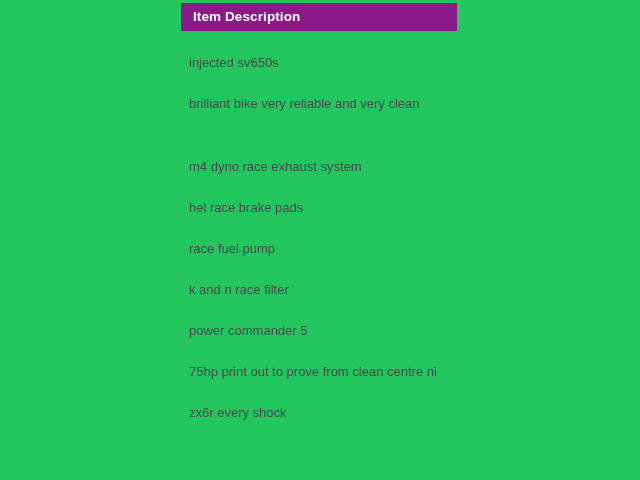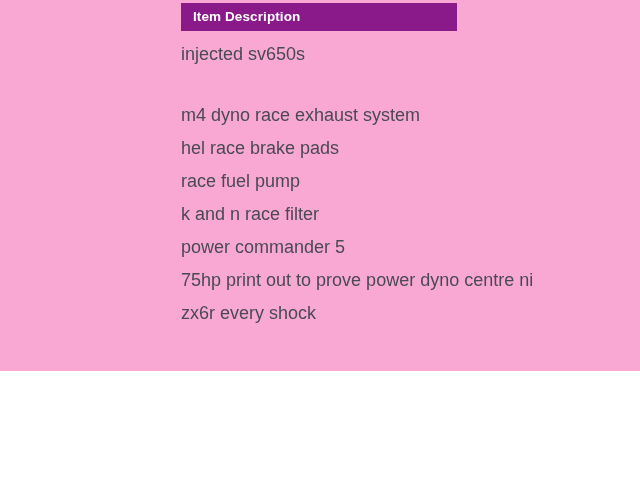--- a/index.html
+++ b/index.html
@@ -9,22 +9,22 @@
   body {
     width: 640px;
     height: 480px;
     background: #ffffff;
     font-family: "Liberation Sans", sans-serif;
     overflow: hidden;
   }
   .page {
     position: relative;
     width: 640px;
-    height: 371px;
-    background: #f9a8d4;
+    height: 480px;
+    background: #22c55e;
   }
   .item-table {
     position: absolute;
     left: 181px;
     top: 3px;
     width: 276px;
   }
   .table-header {
     background: #8a1a8a;
     color: #ffffff;
@@ -34,24 +34,24 @@
     line-height: 14px;
     letter-spacing: 0.1px;
   }
   .desc-list {
     margin: 0;
     padding: 0;
     list-style: none;
   }
   .desc-item {
     color: #4a4a55;
-    font-size: 18px;
+    font-size: 13px;
     line-height: 19px;
     padding: 0;
-    margin: 0;
+    margin: 8px;
     width: 276px;
   }
   .desc-item .line {
     display: block;
     white-space: nowrap;
   }
   .spacer-row {
     height: 14px;
   }
   .first-spacer {
@@ -64,20 +64,21 @@
 <div class="page">
   <div class="item-table">
     <div class="table-header">Item Description</div>
     <ul class="desc-list">
         <li class="desc-item">
           <div class="first-spacer"></div>
           <span class="line">injected sv650s</span>
         </li>
         <li class="desc-item">
           <div class="spacer-row"></div>
+          <span class="line">brilliant bike very reliable and very clean</span>
         </li>
         <li class="desc-item">
           <div class="spacer-row"></div>
         </li>
         <li class="desc-item">
           <div class="spacer-row"></div>
           <span class="line">m4 dyno race exhaust system</span>
         </li>
         <li class="desc-item">
           <div class="spacer-row"></div>
@@ -90,21 +91,21 @@
         <li class="desc-item">
           <div class="spacer-row"></div>
           <span class="line">k and n race filter</span>
         </li>
         <li class="desc-item">
           <div class="spacer-row"></div>
           <span class="line">power commander 5</span>
         </li>
         <li class="desc-item">
           <div class="spacer-row"></div>
-          <span class="line">75hp print out to prove power dyno centre ni</span>
+          <span class="line">75hp print out to prove from clean centre ni</span>
         </li>
         <li class="desc-item">
           <div class="spacer-row"></div>
           <span class="line">zx6r every shock</span>
         </li>
       </ul>
   </div>
 </div>
 
 </body></html>

